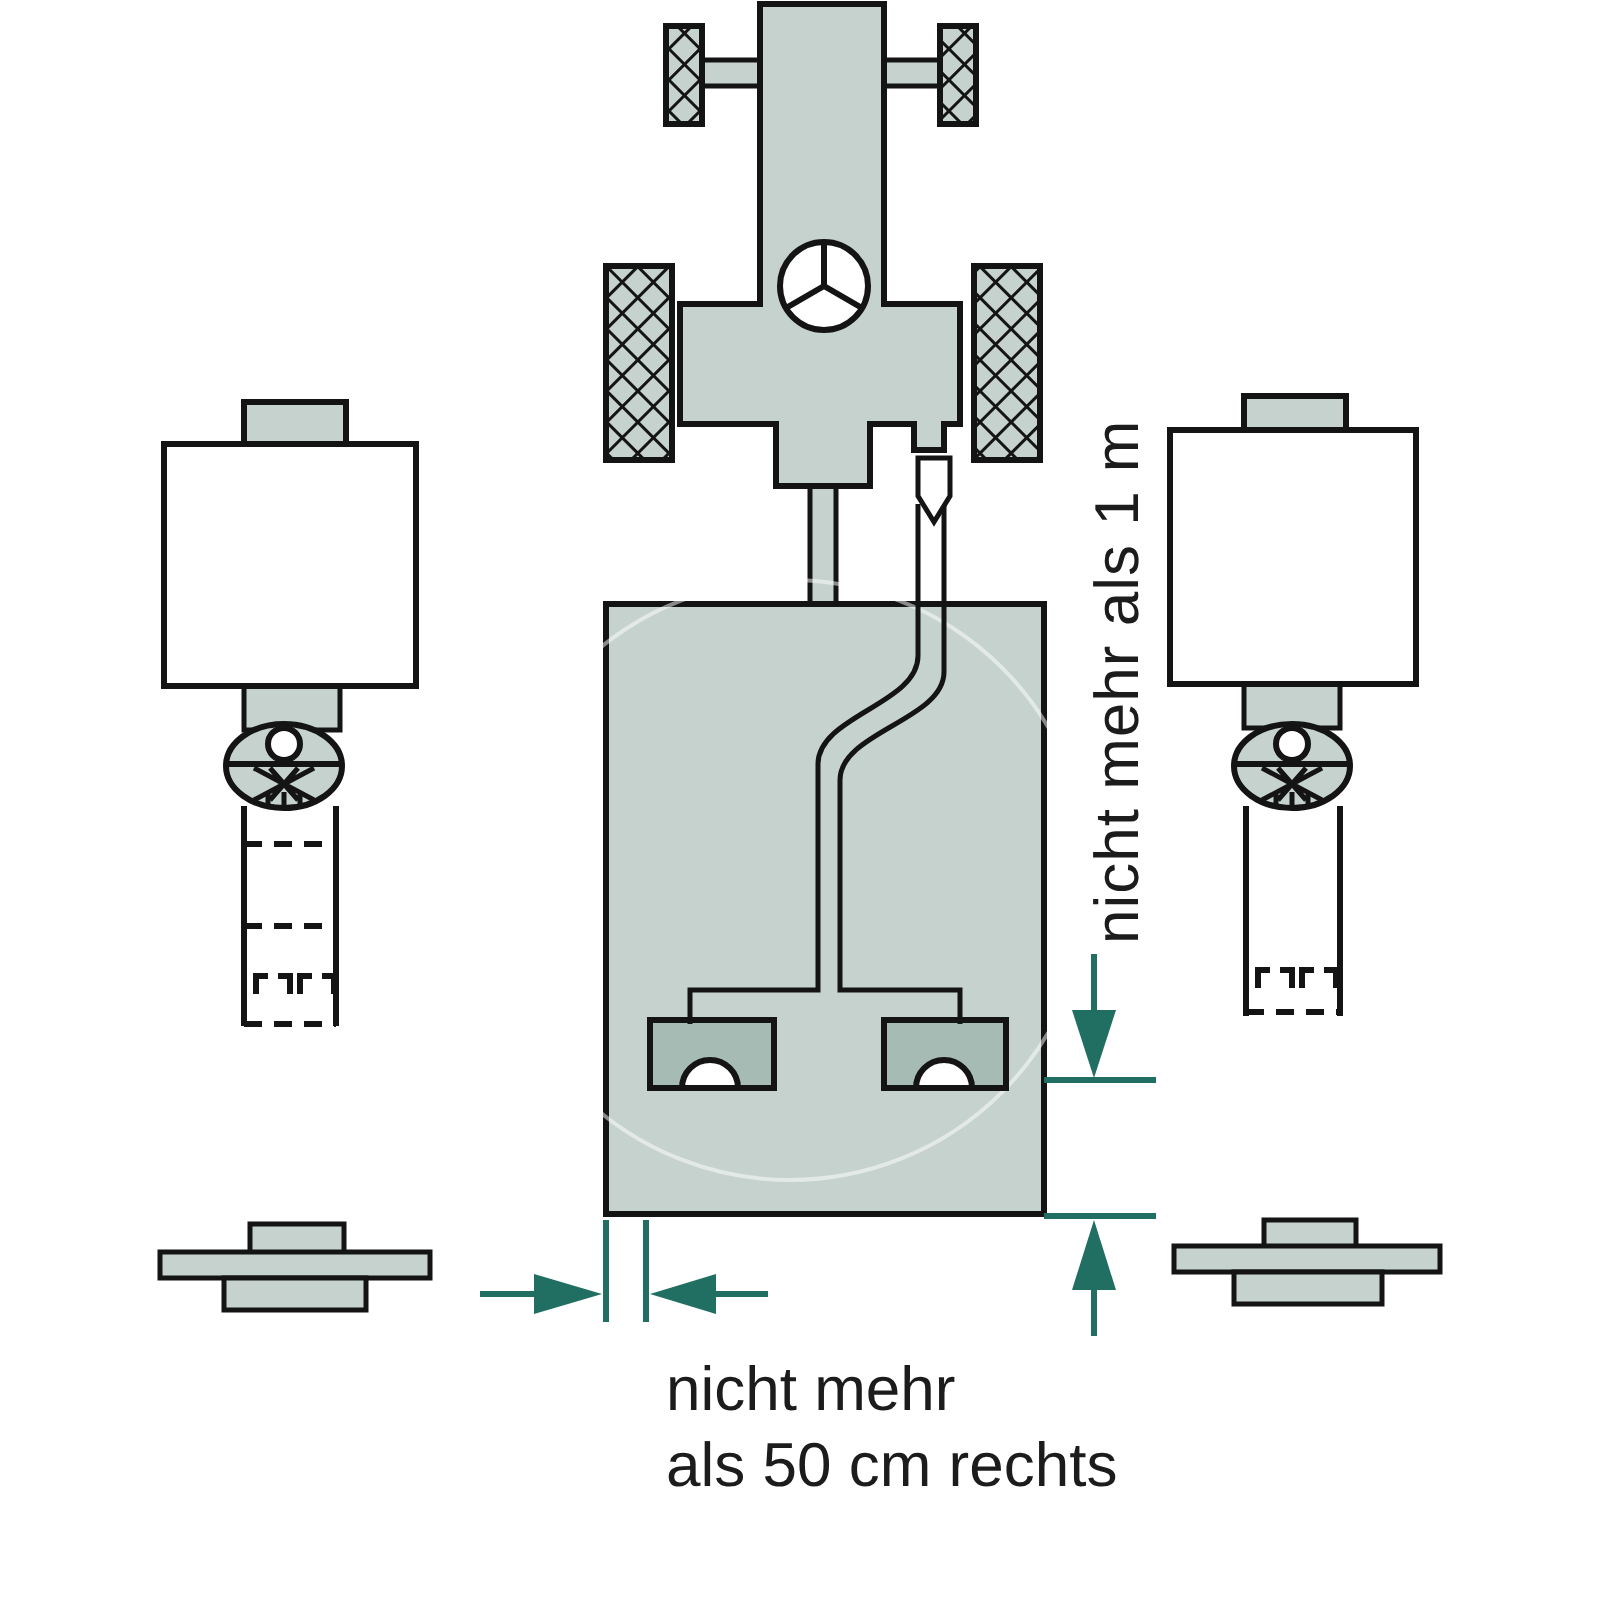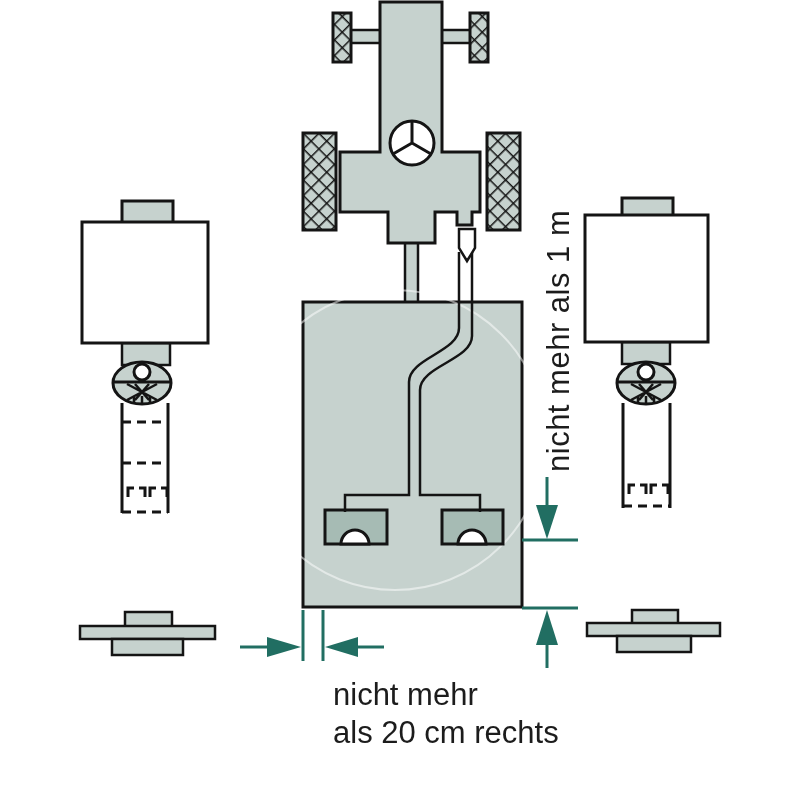--- a/index.html
+++ b/index.html
@@ -141,15 +141,15 @@
     <polygon points="267,637 267,657 301,647" stroke="none"></polygon>
     <polygon points="358,637 358,657 325,647" stroke="none"></polygon>
     <path d="M357,647 H384" stroke-width="3" fill="none"></path>
   </g>
 </svg>
 
   <div class="label-vertical">nicht mehr als 1 m</div>
 
   <div class="label-bottom">
     <div>nicht mehr</div>
-    <div>als 20 cm rechts</div>
+    <div>als 50 cm rechts</div>
   </div>
 </div>
 
 </body></html>

